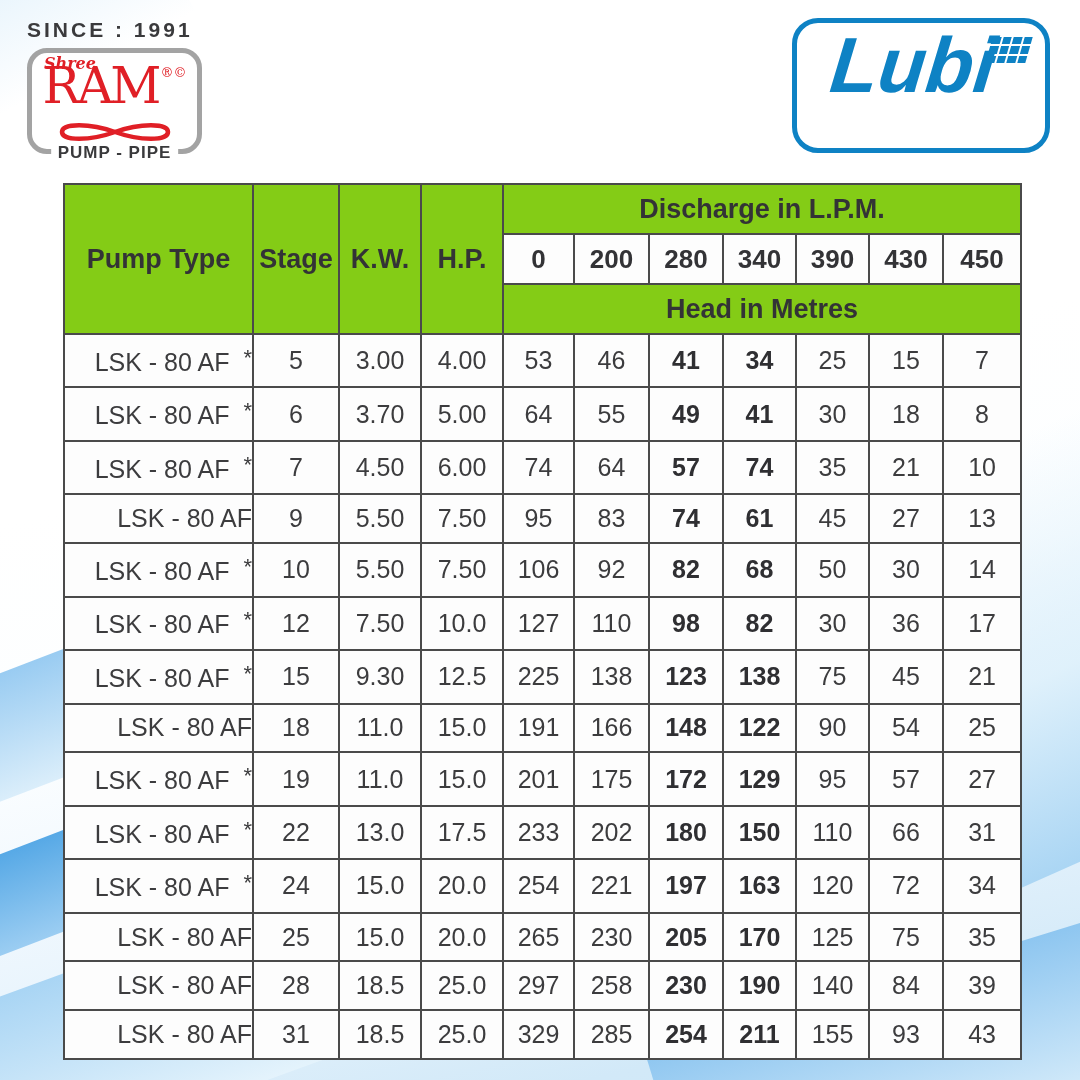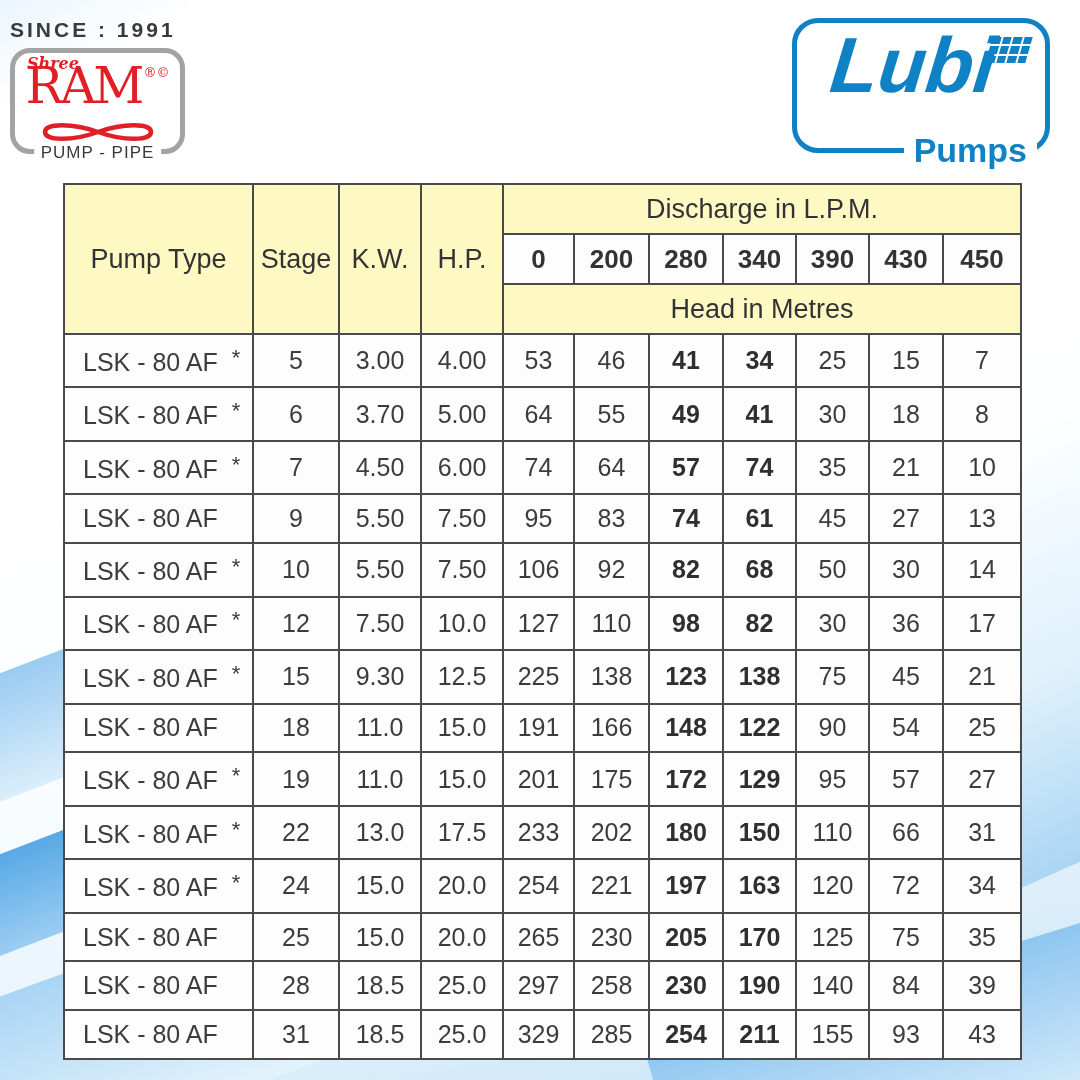--- a/index.html
+++ b/index.html
@@ -18,58 +18,58 @@
   .wave-left-2{left:-170px; top:800px; width:640px; height:95px; transform:rotate(-21deg);
     background:linear-gradient(180deg,#57a9e6,#9bcdf2);}
   .wave-left-3{left:-190px; top:940px; width:720px; height:170px; transform:rotate(-20deg);
     background:linear-gradient(180deg,#a9d5f4,#e4f3fc);}
   .wave-right-1{right:-220px; top:420px; width:620px; height:460px; transform:rotate(-24deg);
     background:linear-gradient(180deg,rgba(255,255,255,0) 10%,#ddf0fb 60%,#a5d3f3 100%); opacity:.9;}
   .wave-bottom-right{right:-140px; bottom:-70px; width:560px; height:180px; transform:rotate(-17deg);
     background:linear-gradient(180deg,#8ec6f0,#dceffb);}
 
   
-  .ram-block{position:absolute; left:10px; top:18px; width:149px; z-index:2;}
+  .ram-block{position:absolute; left:27px; top:18px; width:149px; z-index:2;}
   .since{width:100%; text-align:center; font-size:21px; font-weight:bold; letter-spacing:3px;
     color:#3a3a3c; margin-bottom:6px; white-space:nowrap;}
   .ram-box{position:relative; width:165px; height:96px; border:5px solid #a3a3a3; border-radius:20px;
     background:#ffffff;}
   .shree{position:absolute; left:12px; top:1px; font-family:"DejaVu Serif", serif; font-style:italic;
     font-weight:bold; font-size:16px; color:#e01f26;}
   .ram-word{position:absolute; left:0; right:0; top:8px; text-align:center;
     font-family:"DejaVu Serif", serif; font-weight:normal; font-size:50px; line-height:1;
     letter-spacing:-3px; color:#e01f26; white-space:nowrap;}
   .ram-marks{font-size:13px; letter-spacing:0; vertical-align:26px; margin-left:2px;}
   .ram-swirl{position:absolute; left:50%; transform:translateX(-50%); bottom:4px;}
   .ram-caption{position:absolute; left:50%; bottom:-14px; transform:translateX(-50%);
-    background:#ffffff; padding:0 7px; font-size:17px; font-weight:normal; letter-spacing:1px;
+    background:#ffffff; padding:0 7px; font-size:17px; font-weight:bold; letter-spacing:1px;
     color:#3a3a3c; white-space:nowrap;}
 
   
   .lubi-box{position:absolute; left:792px; top:18px; width:248px; height:125px; z-index:2;
     border:5px solid #0e82c4; border-radius:26px; background:#ffffff;}
   .lubi-word{position:absolute; left:34px; top:2px; font-size:78px; font-weight:bold;
     font-style:italic; transform:skewX(-6deg); color:#0e82c4; line-height:1.05;}
   .pixel-grid{position:absolute; right:16px; top:14px; width:40px; height:26px;
     display:grid; grid-template-columns:repeat(4,1fr); grid-template-rows:repeat(3,1fr);
     gap:2px; transform:skewX(-16deg);}
   .pixel-grid span{background:#0e82c4;}
   .lubi-caption{position:absolute; right:8px; bottom:-22px; background:#ffffff; padding:0 10px;
     font-size:34px; font-weight:bold; color:#0e82c4; white-space:nowrap;}
 
   
   .spec-table{position:absolute; left:63px; top:183px; z-index:1;
     border-collapse:collapse; table-layout:fixed; width:957px; height:877px;
     background:#fdfdfd; color:#3c3c3e;}
   .spec-table th, .spec-table td{border:2px solid #4a4a4a; text-align:center; padding:0;}
   .spec-table thead tr{height:50px;}
-  .gray{background:#fef9c3; font-size:27px; font-weight:normal; color:#333336;}
+  .gray{background:#84cc16; font-size:27px; font-weight:bold; color:#333336;}
   .num-head{background:#fdfdfd; font-size:26px; font-weight:bold; color:#333336;}
   .spec-table td{background:#fdfdfd; font-size:25px;}
-  td.pump{text-align:left; padding-left:18px; white-space:nowrap;}
+  td.pump{text-align:right; padding-left:18px; white-space:nowrap;}
   td.val.bold{font-weight:bold; color:#2f2f32;}
   .star{display:inline-block; margin-left:14px; vertical-align:6px; font-size:22px;}
 </style>
 </head>
 <body>
 
 <div class="page">
 
   <div class="bg">
     <div class="base"></div>
@@ -102,21 +102,20 @@
         <span></span>
       <span></span>
         <span></span>
         <span></span>
         <span></span>
       <span></span>
         <span></span>
         <span></span>
         <span></span>
     </div>
-    <div class="lubi-caption">Pumps</div>
   </div>
 
   <table class="spec-table">
     <colgroup>
       <col style="width:189px">
         <col style="width:86px">
         <col style="width:82px">
         <col style="width:82px">
       <col style="width:71px">
         <col style="width:75px">

